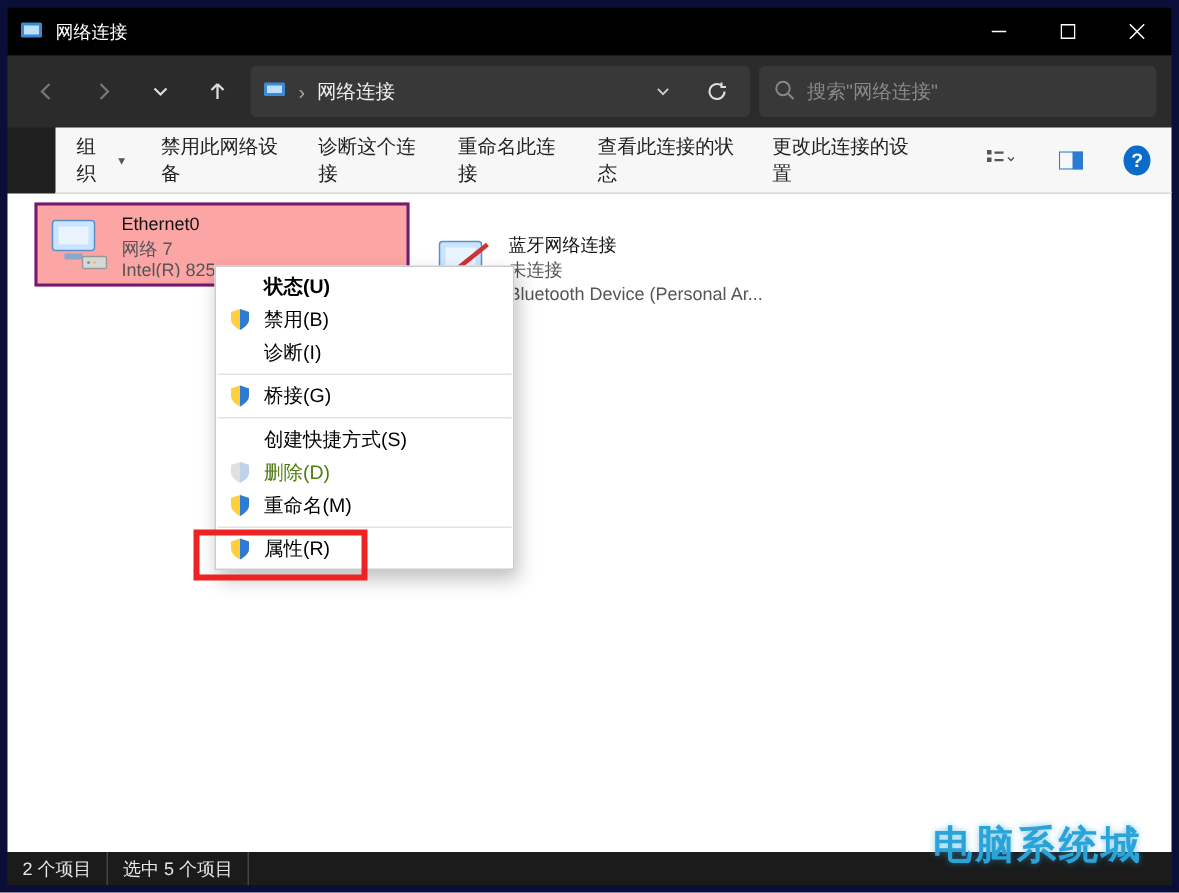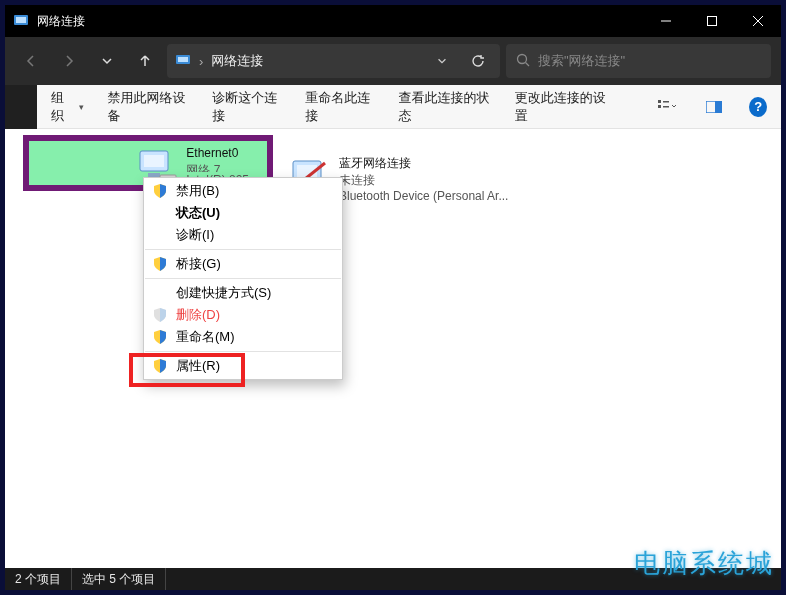--- a/index.html
+++ b/index.html
@@ -31,41 +31,41 @@
 .cmdbar { height:44px; background:#f7f7f7; display:flex; align-items:center; padding:0 14px; gap:24px; font-size:13px; color:#222; border-bottom:1px solid #e3e3e3;margin-left:32px; }
 .cmdbar .cmditem { display:flex; align-items:center; gap:4px; }
 .cmdbar .cmditem.dd::after { content:"▾"; font-size:9px; color:#555; margin-left:2px; }
 .cmdbar .cmd-spacer { flex:1; }
 .cmdbar .iconbtn { width:26px; height:26px; display:flex; align-items:center; justify-content:center; }
 .cmdbar .help { width:20px;height:20px;border-radius:50%;background:#0b6bcb;color:#fff;display:flex;align-items:center;justify-content:center;font-size:13px;font-weight:bold; }
 
 
 .content { flex:1; background:#fff; position:relative; }
 .adapter { position:absolute; width:250px; height:56px; display:flex; padding:4px 6px; gap:6px; font-size:12px; }
-.adapter.selected { background:#86efac; border:6px solid #701a75;justify-content:flex-end; }
+.adapter.selected { background:#fca5a5; border:2px solid #701a75; }
 .adapter .icon { width:44px; height:44px; flex-shrink:0; }
 .adapter .lines { display:flex; flex-direction:column; line-height:17px; color:#111; overflow:hidden; }
 .adapter .lines .l2, .adapter .lines .l3 { color:#555; white-space:nowrap; overflow:hidden; text-overflow:ellipsis; }
 
 
 .ctxmenu { position:absolute; width:200px; background:#fff; border:1px solid #ccc; box-shadow:2px 6px 12px rgba(0,0,0,.25); font-size:13px; color:#000; padding:2px 0; }
 .ctxmenu .mi { height:22px; display:flex; align-items:center; padding:0 10px 0 8px; gap:8px; }
 .ctxmenu .mi .shield { width:16px; height:16px; flex-shrink:0; }
 .ctxmenu .mi .noicon { width:16px; flex-shrink:0; }
-.ctxmenu .mi.disabled { color:#ef4444; }
+.ctxmenu .mi.disabled { color:#4d7c0f; }
 .ctxmenu .mi.bold { font-weight:bold; }
 .ctxmenu .sep { height:1px; background:#e2e2e2; margin:3px 1px; }
 .redbox { position:absolute; border:4px solid #e22; pointer-events:none; }
 
 
 .statusbar { height:22px; background:#1b1b1b; color:#e6e6e6; font-size:12px; display:flex; align-items:center; }
 .statusbar .cell { padding:0 10px; border-right:1px solid #444; height:100%; display:flex; align-items:center; }
 
 
-.watermark { position:absolute; right:12px; bottom:14px; font-size:26px; font-weight:normal; color:#2aa3d8; text-shadow:0 0 4px rgba(42,163,216,.6); letter-spacing:2px; pointer-events:none; }
+.watermark { position:absolute; right:24px; bottom:14px; font-size:26px; font-weight:bold; color:#2aa3d8; text-shadow:0 0 4px rgba(42,163,216,.6); letter-spacing:2px; pointer-events:none; }
 </style>
 </head>
 <body>
 
 <div class="window">
 
   <div class="titlebar">
     <span class="appicon">
       <svg viewBox="0 0 16 16">
           <rect x="1" y="2" width="14" height="10" fill="#3a8bd6" rx="1"></rect>
@@ -200,32 +200,32 @@
           </svg>
       </span>
       <div class="lines">
         <span class="l1">蓝牙网络连接</span>
         <span class="l2">未连接</span>
         <span class="l3">Bluetooth Device (Personal Ar...</span>
       </div>
     </div>
 
     <div class="ctxmenu" style="left:138px; top:48px;">
-      <div class="mi">
-        <span class="shield"><svg viewBox="0 0 16 16">
-              <path d="M8 1 L14 3 V8 C14 12 8 15 8 15 C8 15 2 12 2 8 V3 Z" fill="#ffcf3e"></path>
-              <path d="M8 1 L14 3 V8 C14 12 8 15 8 15 Z" fill="#2e7bd6"></path>
-            </svg></span>
-        <span>禁用(B)</span>
-      </div>
       <div class="mi bold">
           <span class="noicon"></span>
           <span>状态(U)</span>
         </div>
       <div class="mi">
+        <span class="shield"><svg viewBox="0 0 16 16">
+              <path d="M8 1 L14 3 V8 C14 12 8 15 8 15 C8 15 2 12 2 8 V3 Z" fill="#ffcf3e"></path>
+              <path d="M8 1 L14 3 V8 C14 12 8 15 8 15 Z" fill="#2e7bd6"></path>
+            </svg></span>
+        <span>禁用(B)</span>
+      </div>
+      <div class="mi">
           <span class="noicon"></span>
           <span>诊断(I)</span>
         </div>
       <div class="sep"></div>
       <div class="mi">
         <span class="shield"><svg viewBox="0 0 16 16">
               <path d="M8 1 L14 3 V8 C14 12 8 15 8 15 C8 15 2 12 2 8 V3 Z" fill="#ffcf3e"></path>
               <path d="M8 1 L14 3 V8 C14 12 8 15 8 15 Z" fill="#2e7bd6"></path>
             </svg></span>
         <span>桥接(G)</span>

